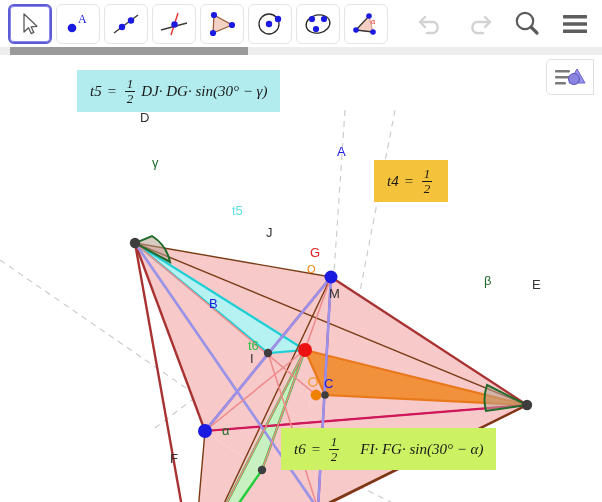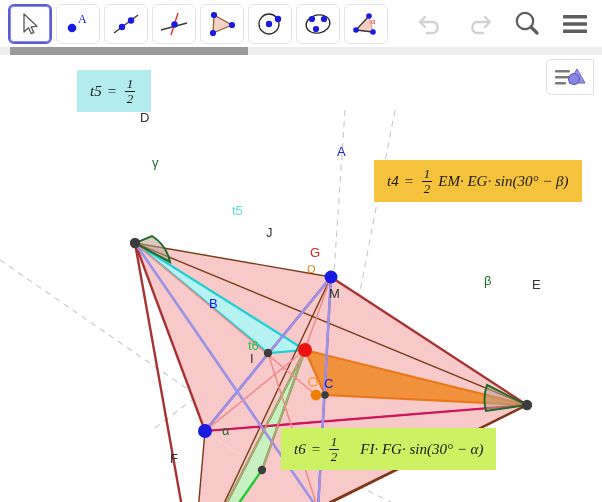--- a/index.html
+++ b/index.html
@@ -378,30 +378,30 @@
     <span class="lbl" style="left:248px; top:283px; color:#2fbd45;">t6</span>
   </div>
 
   <div class="formula" id="formula-t5">
     <span>t5</span>
     <span style="margin:0 5px;">=</span>
     <span class="frac">
       <span class="num">1</span>
       <span class="den">2</span>
     </span>
+    <span style="margin-left:3px;">DJ· DG· sin(30° − γ)</span>
   </div>
 
   <div class="formula" id="formula-t4">
     <span>t4</span>
     <span style="margin:0 5px;">=</span>
     <span class="frac">
       <span class="num">1</span>
       <span class="den">2</span>
     </span>
-    <span style="margin-left:3px;">EM· EG· sin(30° − β)</span>
   </div>
 
   <div class="formula" id="formula-t6">
     <span>t6</span>
     <span style="margin:0 5px;">=</span>
     <span class="frac">
       <span class="num">1</span>
       <span class="den">2</span>
     </span>
     <span style="margin-left:18px;">FI· FG· sin(30° − α)</span>

